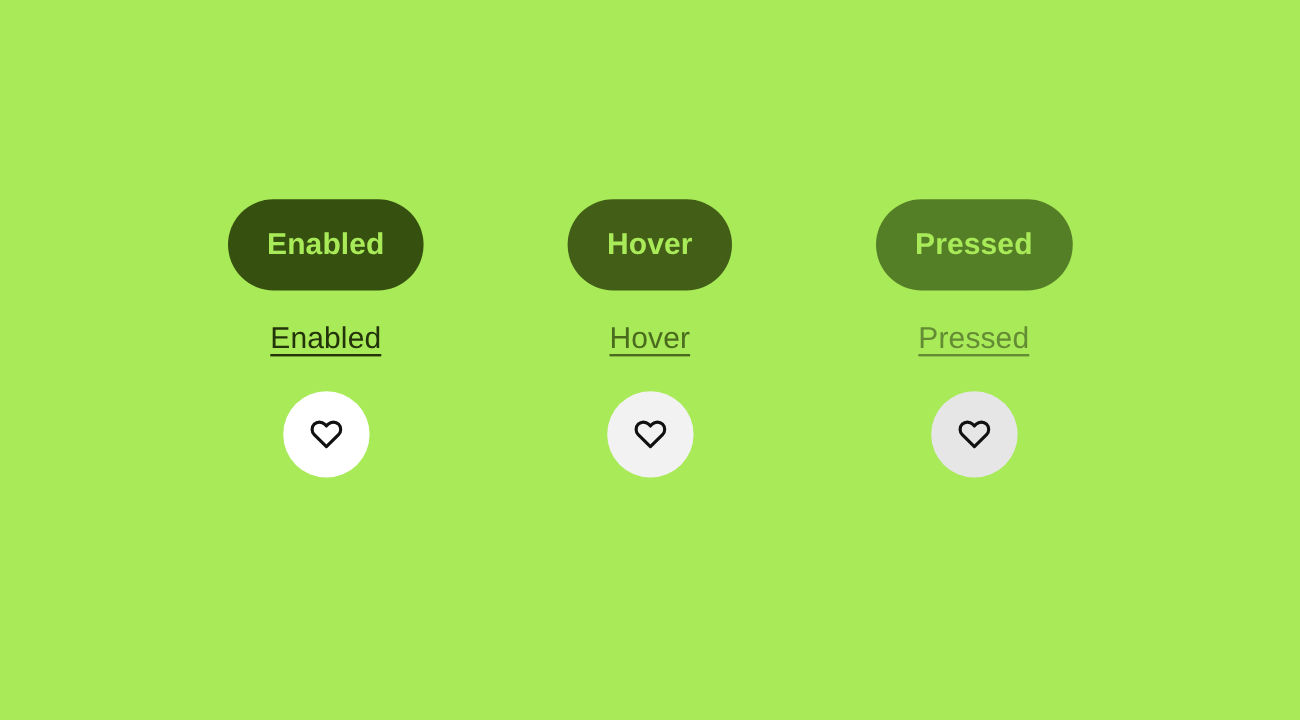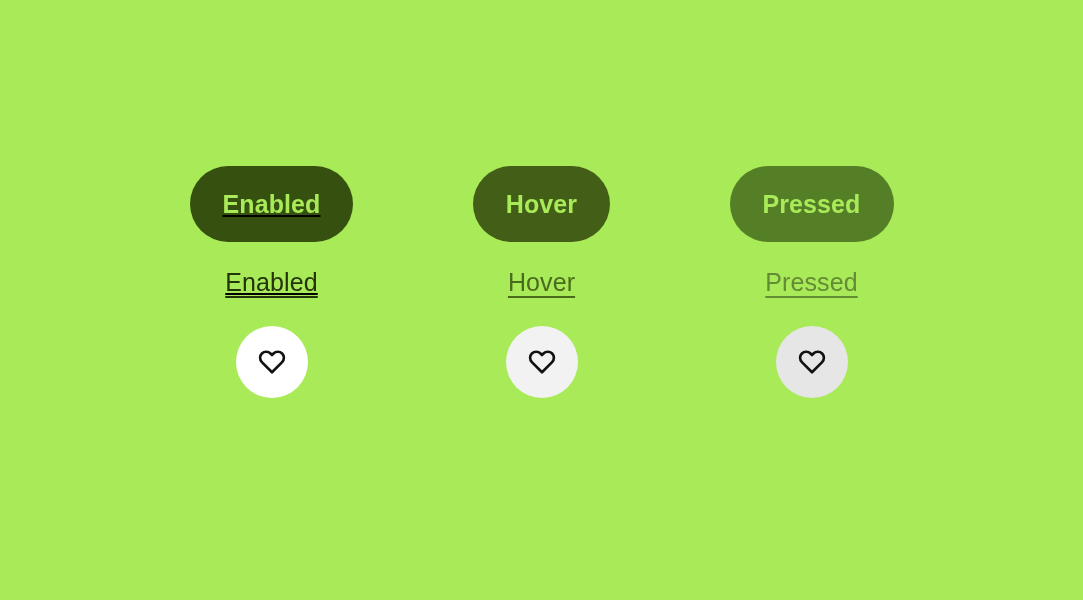--- a/index.html
+++ b/index.html
@@ -35,21 +35,21 @@
     align-items: center;
   }
 
   .cell {
     display: flex;
     align-items: center;
     justify-content: center;
   }
 
   
-  .col-0 { width: 185px; text-decoration: underline; }
+  .col-0 { width: 185px; }
   .col-1 { width: 185px; }
   .col-2 { width: 185px; }
 
   
   .row-buttons {
     height: 76px;
   }
 
   .pill-btn {
     display: inline-flex;

